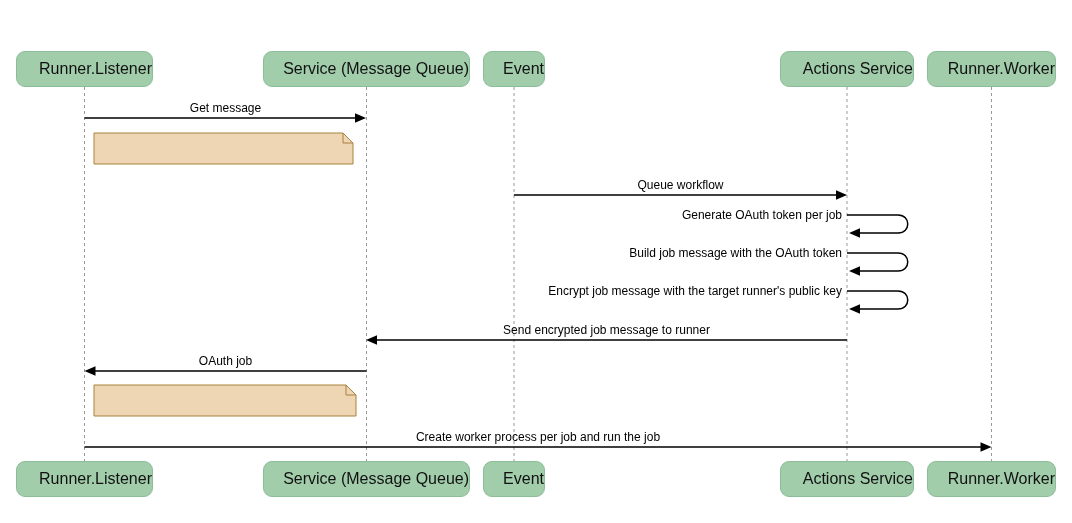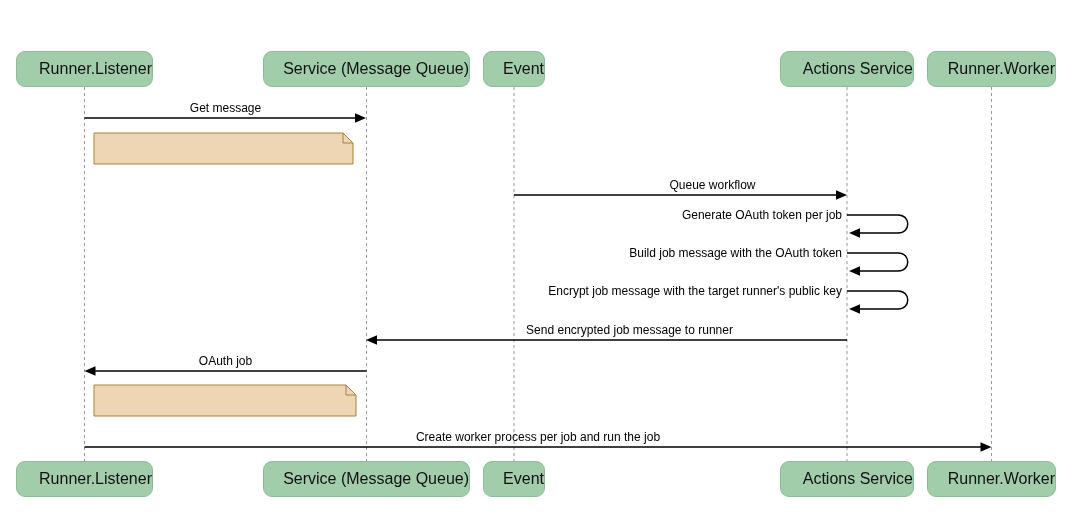--- a/index.html
+++ b/index.html
@@ -94,22 +94,22 @@
     <span>Event</span>
   </div>
   <div class="actor" style="left:780px;top:461px;width:134px;">
     <span>Actions Service</span>
   </div>
   <div class="actor" style="left:927px;top:461px;width:129px;">
     <span>Runner.Worker</span>
   </div>
 
   <div class="msg-label" style="left:225.5px;top:108px;">Get message</div>
-  <div class="msg-label" style="left:680.5px;top:185px;margin-left:32px;">Queue workflow</div>
+  <div class="msg-label" style="left:680.5px;top:185px;">Queue workflow</div>
   <div class="msg-label ralign" style="left:842px;top:215px;text-align:right;">Generate OAuth token per job</div>
   <div class="msg-label ralign" style="left:842px;top:253px;">Build job message with the OAuth token</div>
   <div class="msg-label ralign" style="left:842px;top:291px;">Encrypt job message with the target runner's public key</div>
-  <div class="msg-label" style="left:606.5px;top:330px;margin-left:23px;">Send encrypted job message to runner</div>
+  <div class="msg-label" style="left:606.5px;top:330px;">Send encrypted job message to runner</div>
   <div class="msg-label" style="left:225.5px;top:361px;">OAuth job</div>
   <div class="msg-label" style="left:538px;top:437px;">Create worker process per job and run the job</div>
 
 
 </div>
 
 </body></html>

